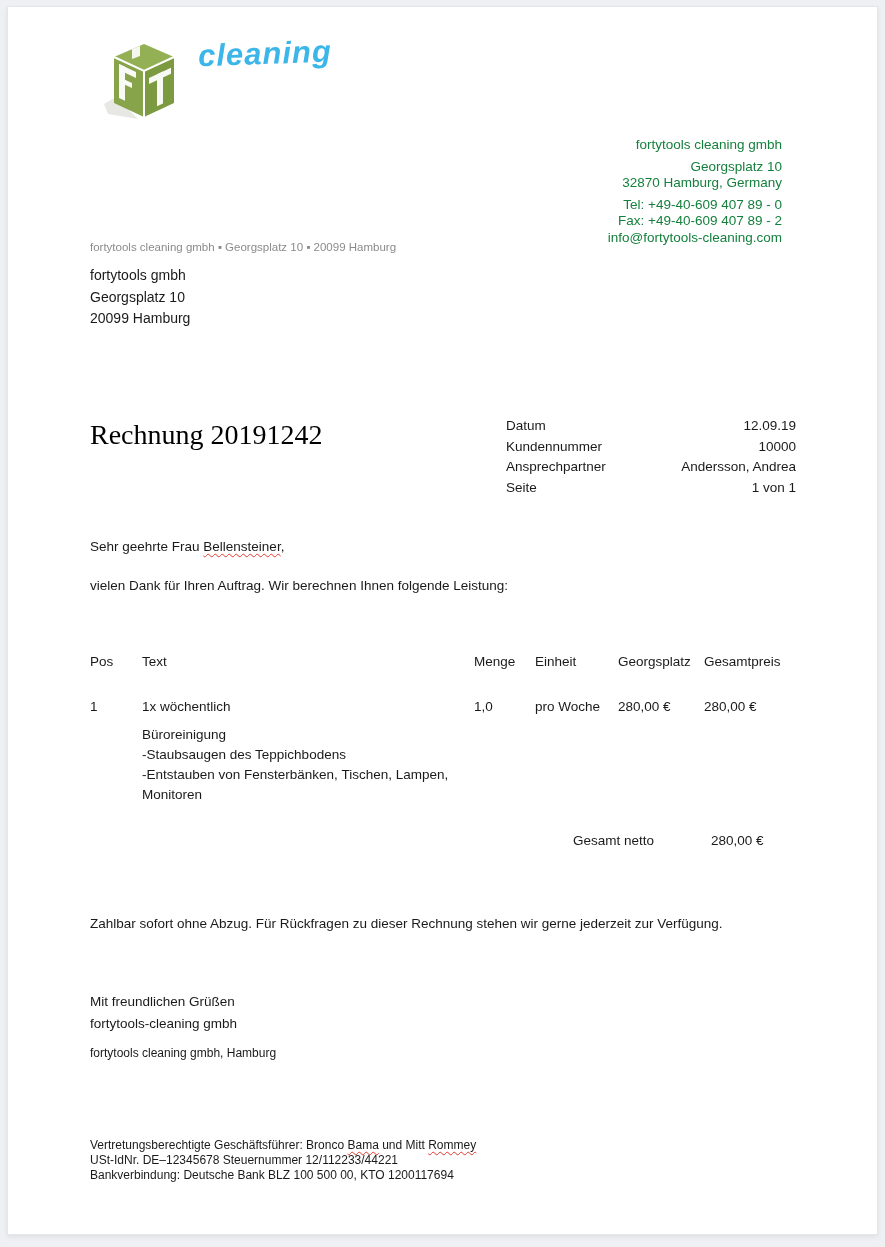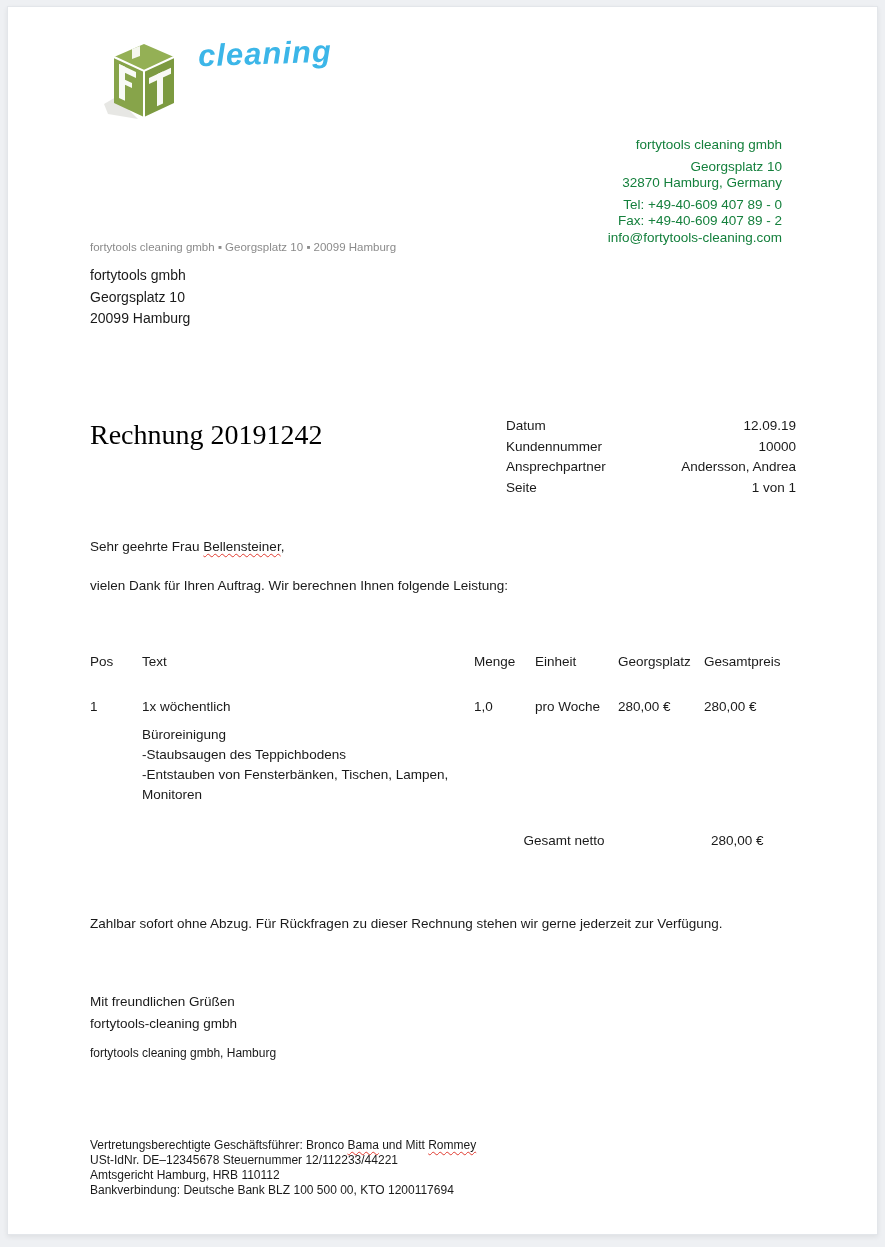--- a/index.html
+++ b/index.html
@@ -59,21 +59,21 @@
   .c-menge{ left:466px; }
   .c-einh { left:527px; }
   .c-einz { left:610px; }
   .c-ges  { left:696px; }
   .r-head { top:647px; }
   .r-item { top:692px; }
 
   .item-desc { left:134px; top:718px; font-size:13.5px; line-height:20px; }
   .item-desc .line { display:block; }
 
-  .total-label { left:466px; top:826px; width:180px; text-align:center; font-size:13.5px; }
+  .total-label { left:466px; top:826px; width:180px; text-align:right; font-size:13.5px; }
   .total-value { left:703px; top:826px; font-size:13.5px; }
 
   .note1 { left:82px; top:909px; font-size:13.5px; }
   .note2 { left:82px; top:936px; font-size:13.5px; }
 
   .closing { left:82px; top:984px; font-size:13.5px; line-height:21.5px; }
   .sig-note { left:82px; top:1039px; font-size:12px; }
 
   .footer { left:82px; top:1131px; font-size:12px; line-height:15px; color:#1a1a1a; }
 </style>
@@ -175,17 +175,16 @@
 
   <div class="abs closing">
     <div>Mit freundlichen Grüßen</div>
     <div>fortytools-cleaning gmbh</div>
   </div>
   <div class="abs sig-note">fortytools cleaning gmbh, Hamburg</div>
 
   <div class="abs footer">
     <div><span>Vertretungsberechtigte Geschäftsführer: Bronco </span><span class="wavy">Bama</span><span> und Mitt </span><span class="wavy">Rommey</span></div>
     <div>USt-IdNr. DE–12345678 Steuernummer 12/112233/44221</div>
-    <div>Amtsgericht Hamburg, HRB 110112</div>
     <div>Bankverbindung: Deutsche Bank BLZ 100 500 00, KTO 1200117694</div>
   </div>
 
 </div>
 
 </body></html>

